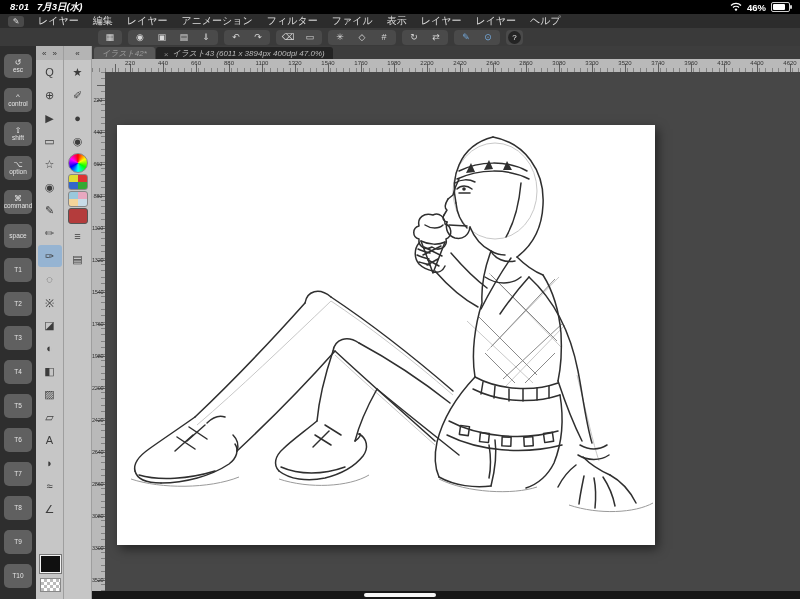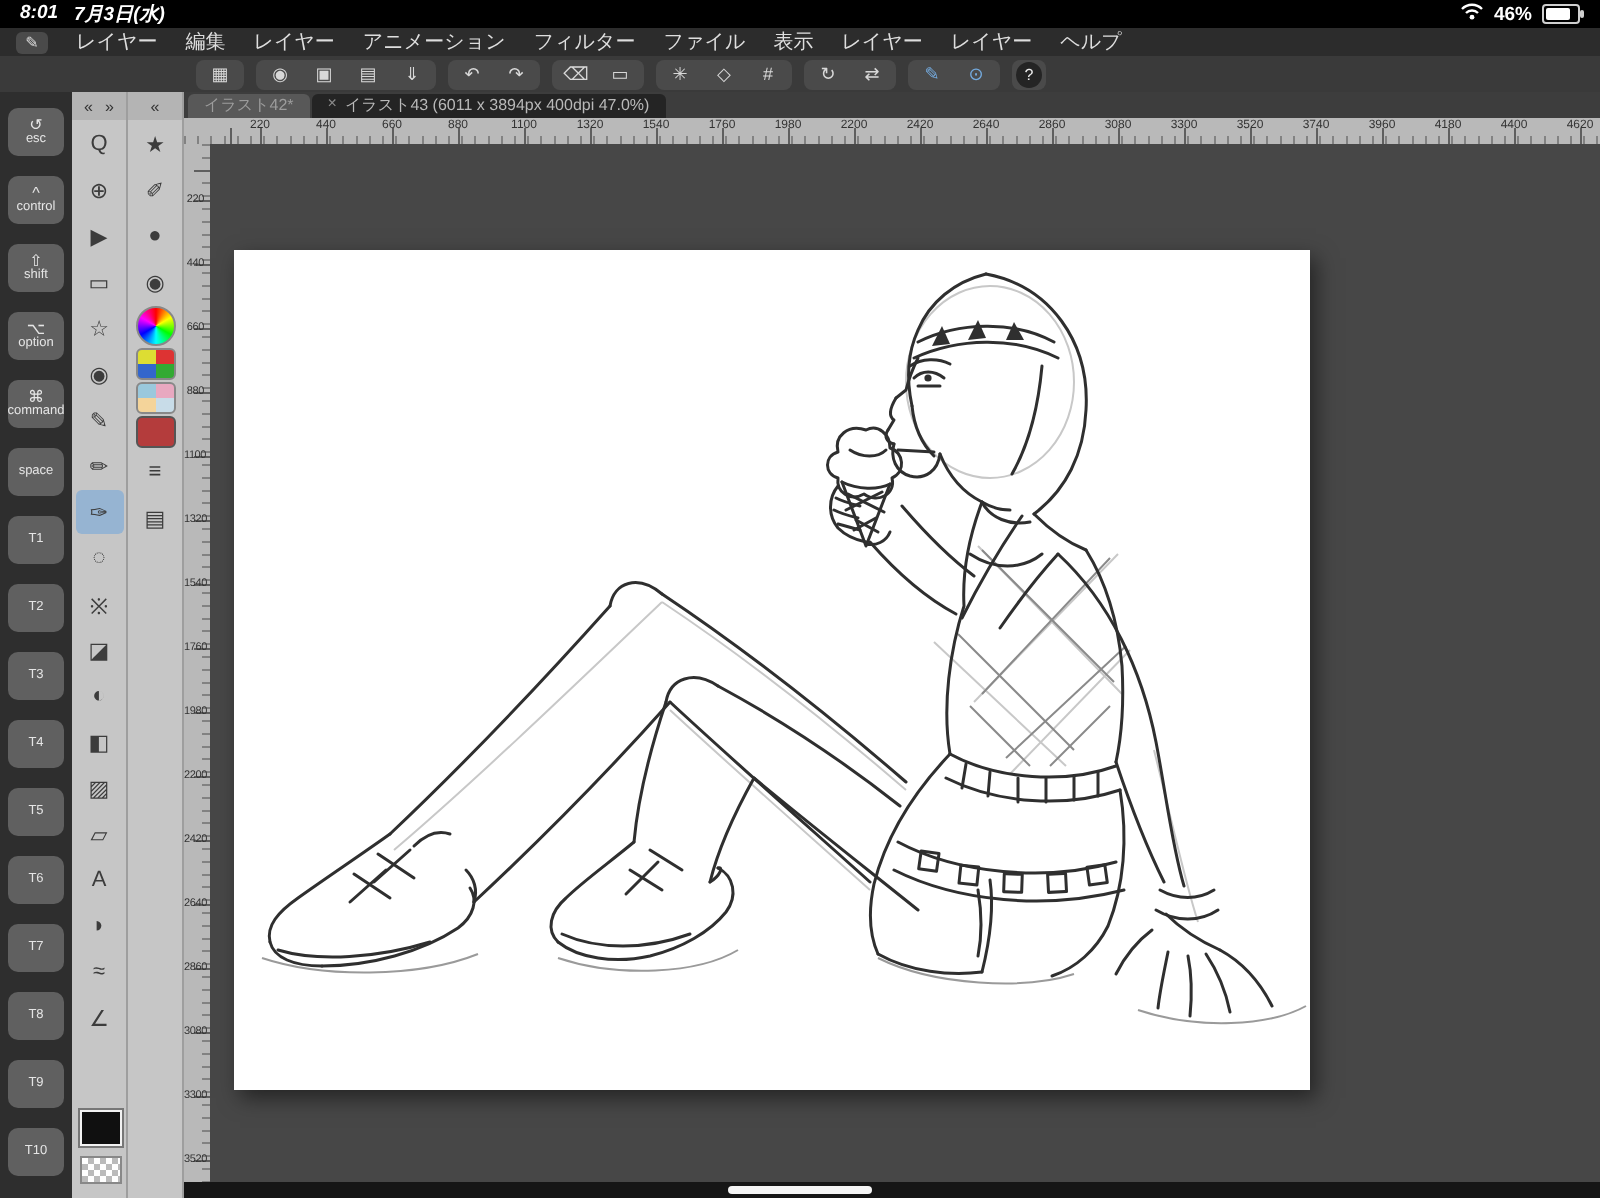--- a/index.html
+++ b/index.html
@@ -60,21 +60,21 @@
         background:conic-gradient(#e8a8c0 0 25%,#c8dce8 0 50%,#f4d49a 0 75%,#9ac8dc 0);}
   .tool.red-swatch{width:18px;height:14px;border:1px solid #555;background:#b43c3c;}
   .main-color{position:absolute;bottom:26px;left:4px;width:19px;height:16px;background:#101010;
               border:1px solid #f2f2f2;box-shadow:0 0 0 1px #777;}
   .transparent-swatch{position:absolute;bottom:7px;left:4px;width:19px;height:12px;border:1px solid #888;
               background:repeating-conic-gradient(#bbb 0 25%,#fff 0 50%) 0 0/6px 6px;}
 
   
   .tab-bar{position:absolute;left:92px;top:46px;right:0;height:13px;background:#3d3d3d;
            display:flex;align-items:flex-end;gap:1px;padding-left:2px;box-sizing:border-box;}
-  .tab{height:12px;display:flex;align-items:flex-start;padding:0 8px;font-size:8px;border-radius:3px 3px 0 0;white-space:nowrap;}
+  .tab{height:12px;display:flex;align-items:flex-end;padding:0 8px;font-size:8px;border-radius:3px 3px 0 0;white-space:nowrap;font-style:italic;}
   .tab.inactive{background:#585858;color:#9c9c9c;}
   .tab.active{background:#242424;color:#b9b9b9;}
   .tab-close{margin-right:4px;color:#8a8a8a;font-size:8px;}
 
   
   .ruler-top{position:absolute;left:92px;top:59px;right:0;height:13px;background:#b9b9b9;
              border-bottom:1px solid #707070;overflow:hidden;}
   .ruler-top .minor{position:absolute;left:0;right:0;bottom:0;height:4px;
              background:repeating-linear-gradient(90deg,#828282 0 1px,transparent 1px 6.6px);}
   .ruler-top .major{position:absolute;left:0;right:0;bottom:0;height:8px;

